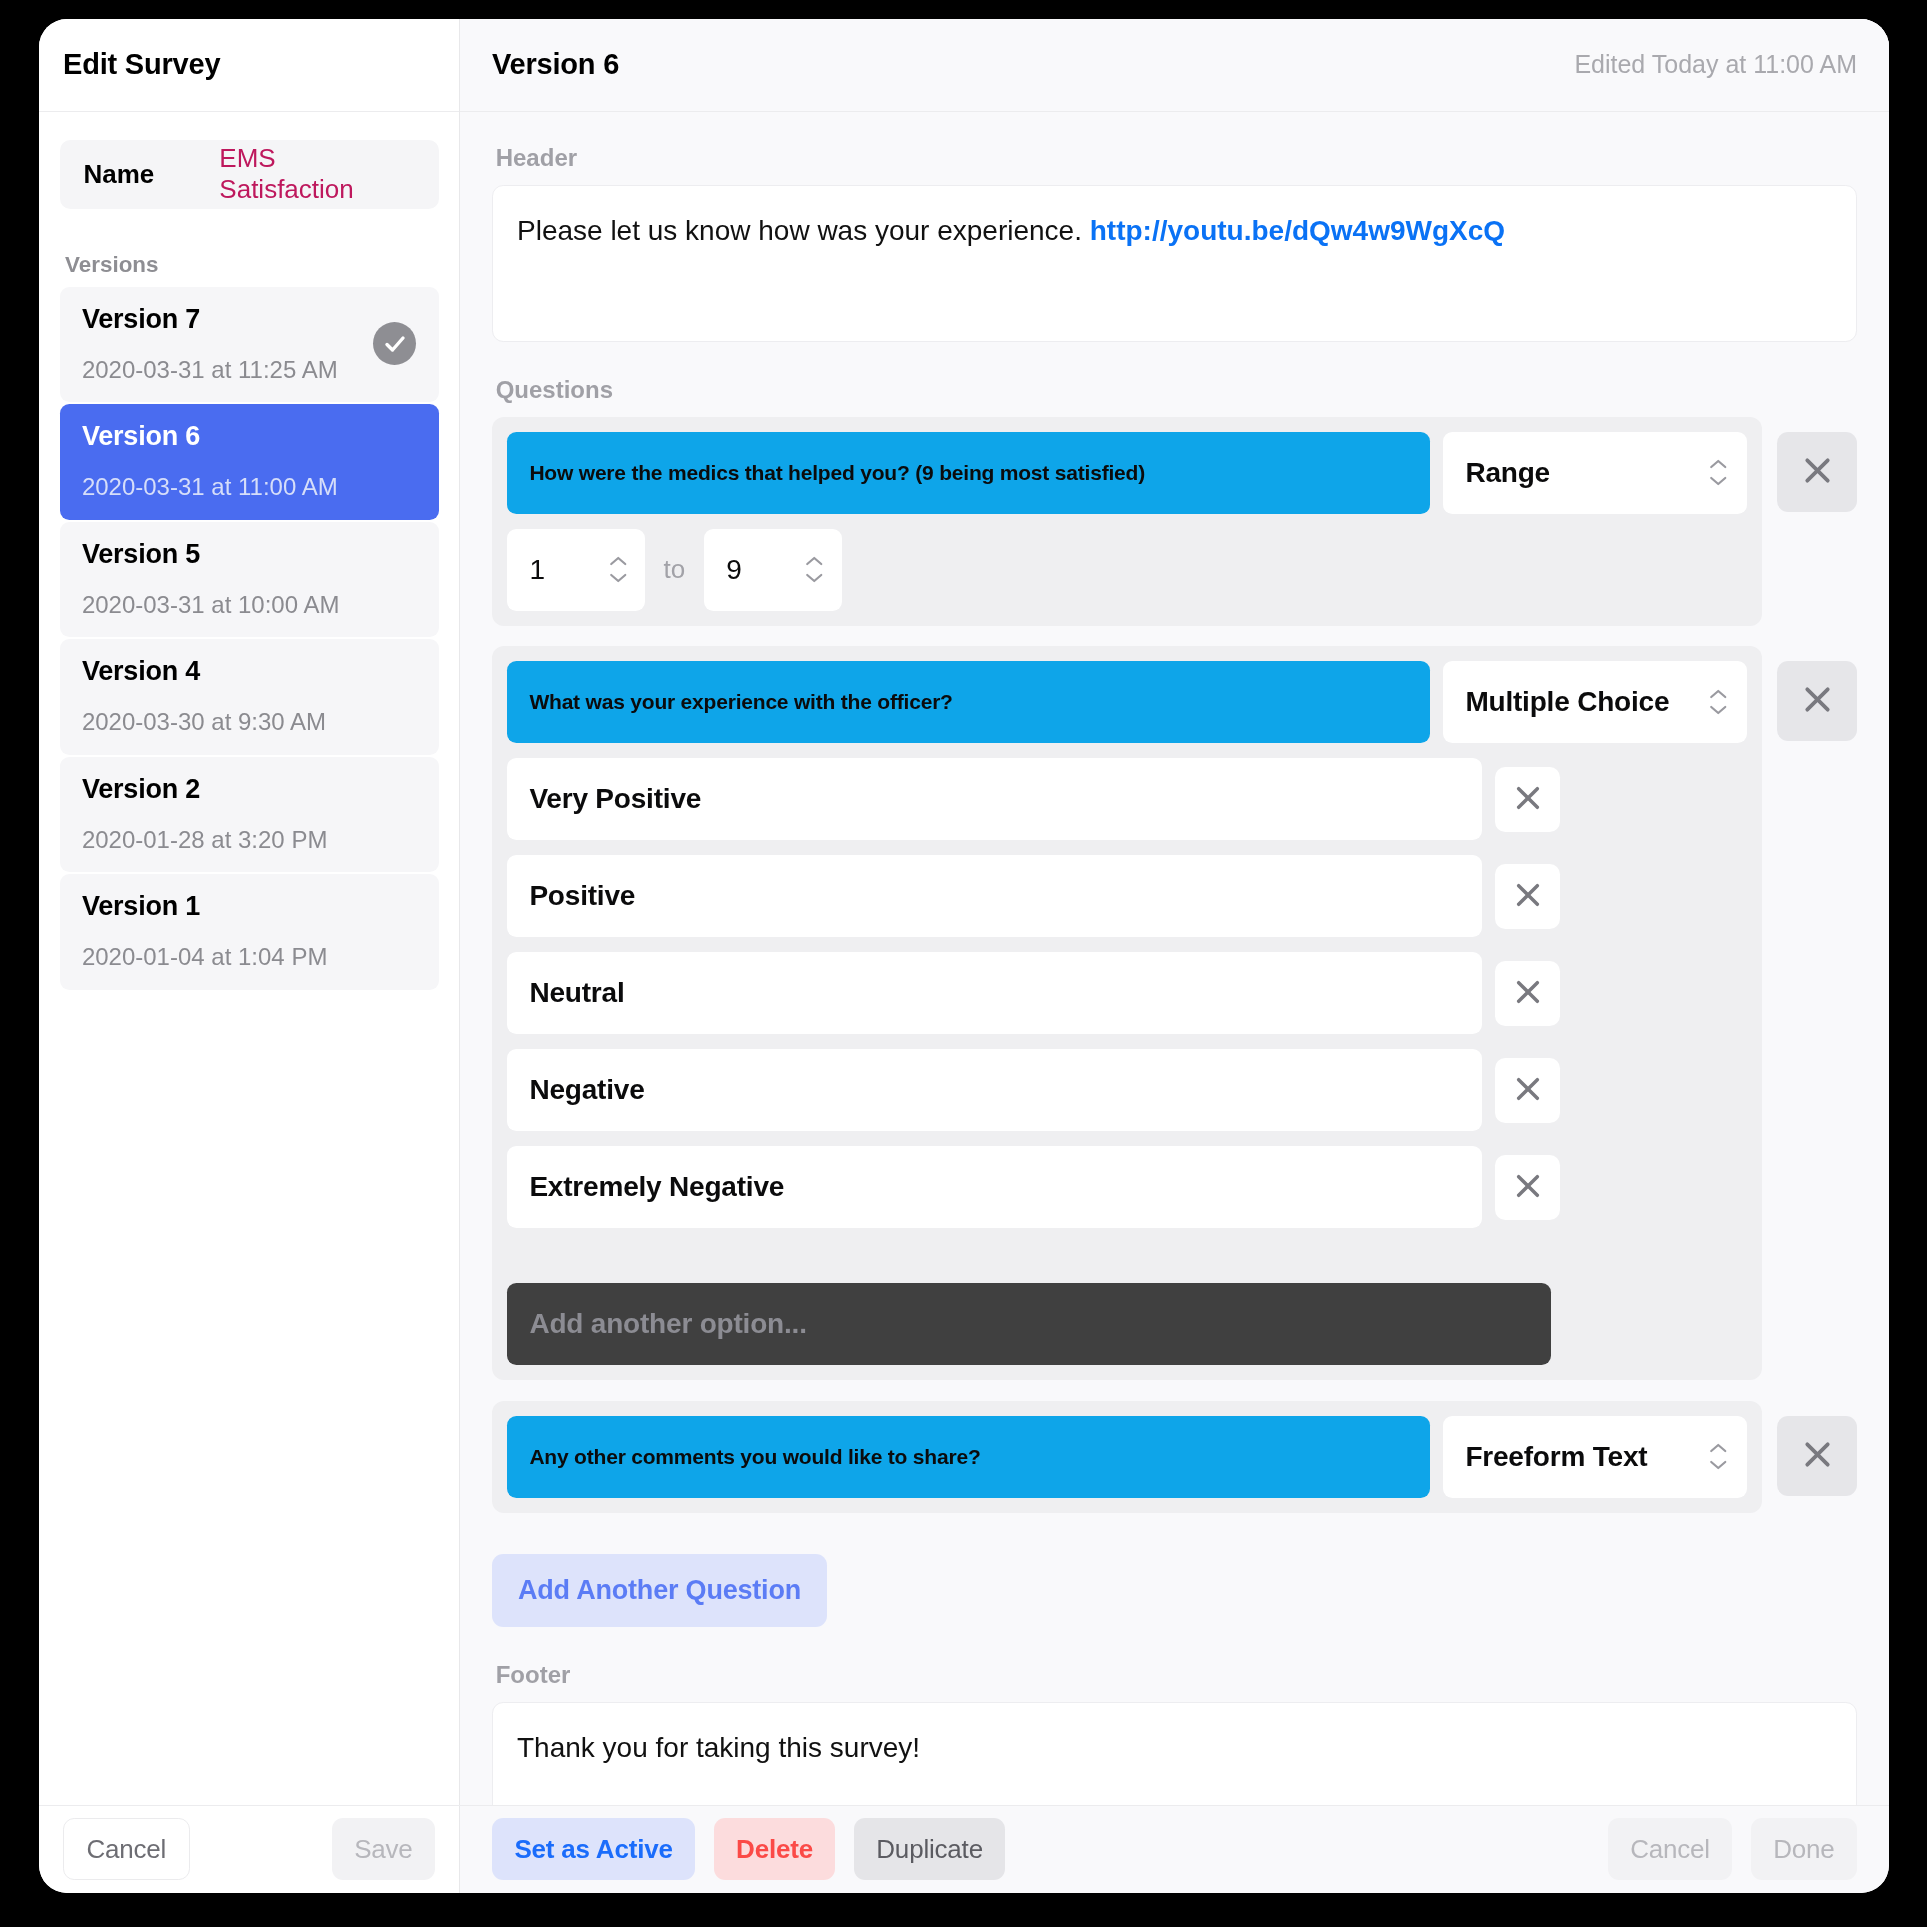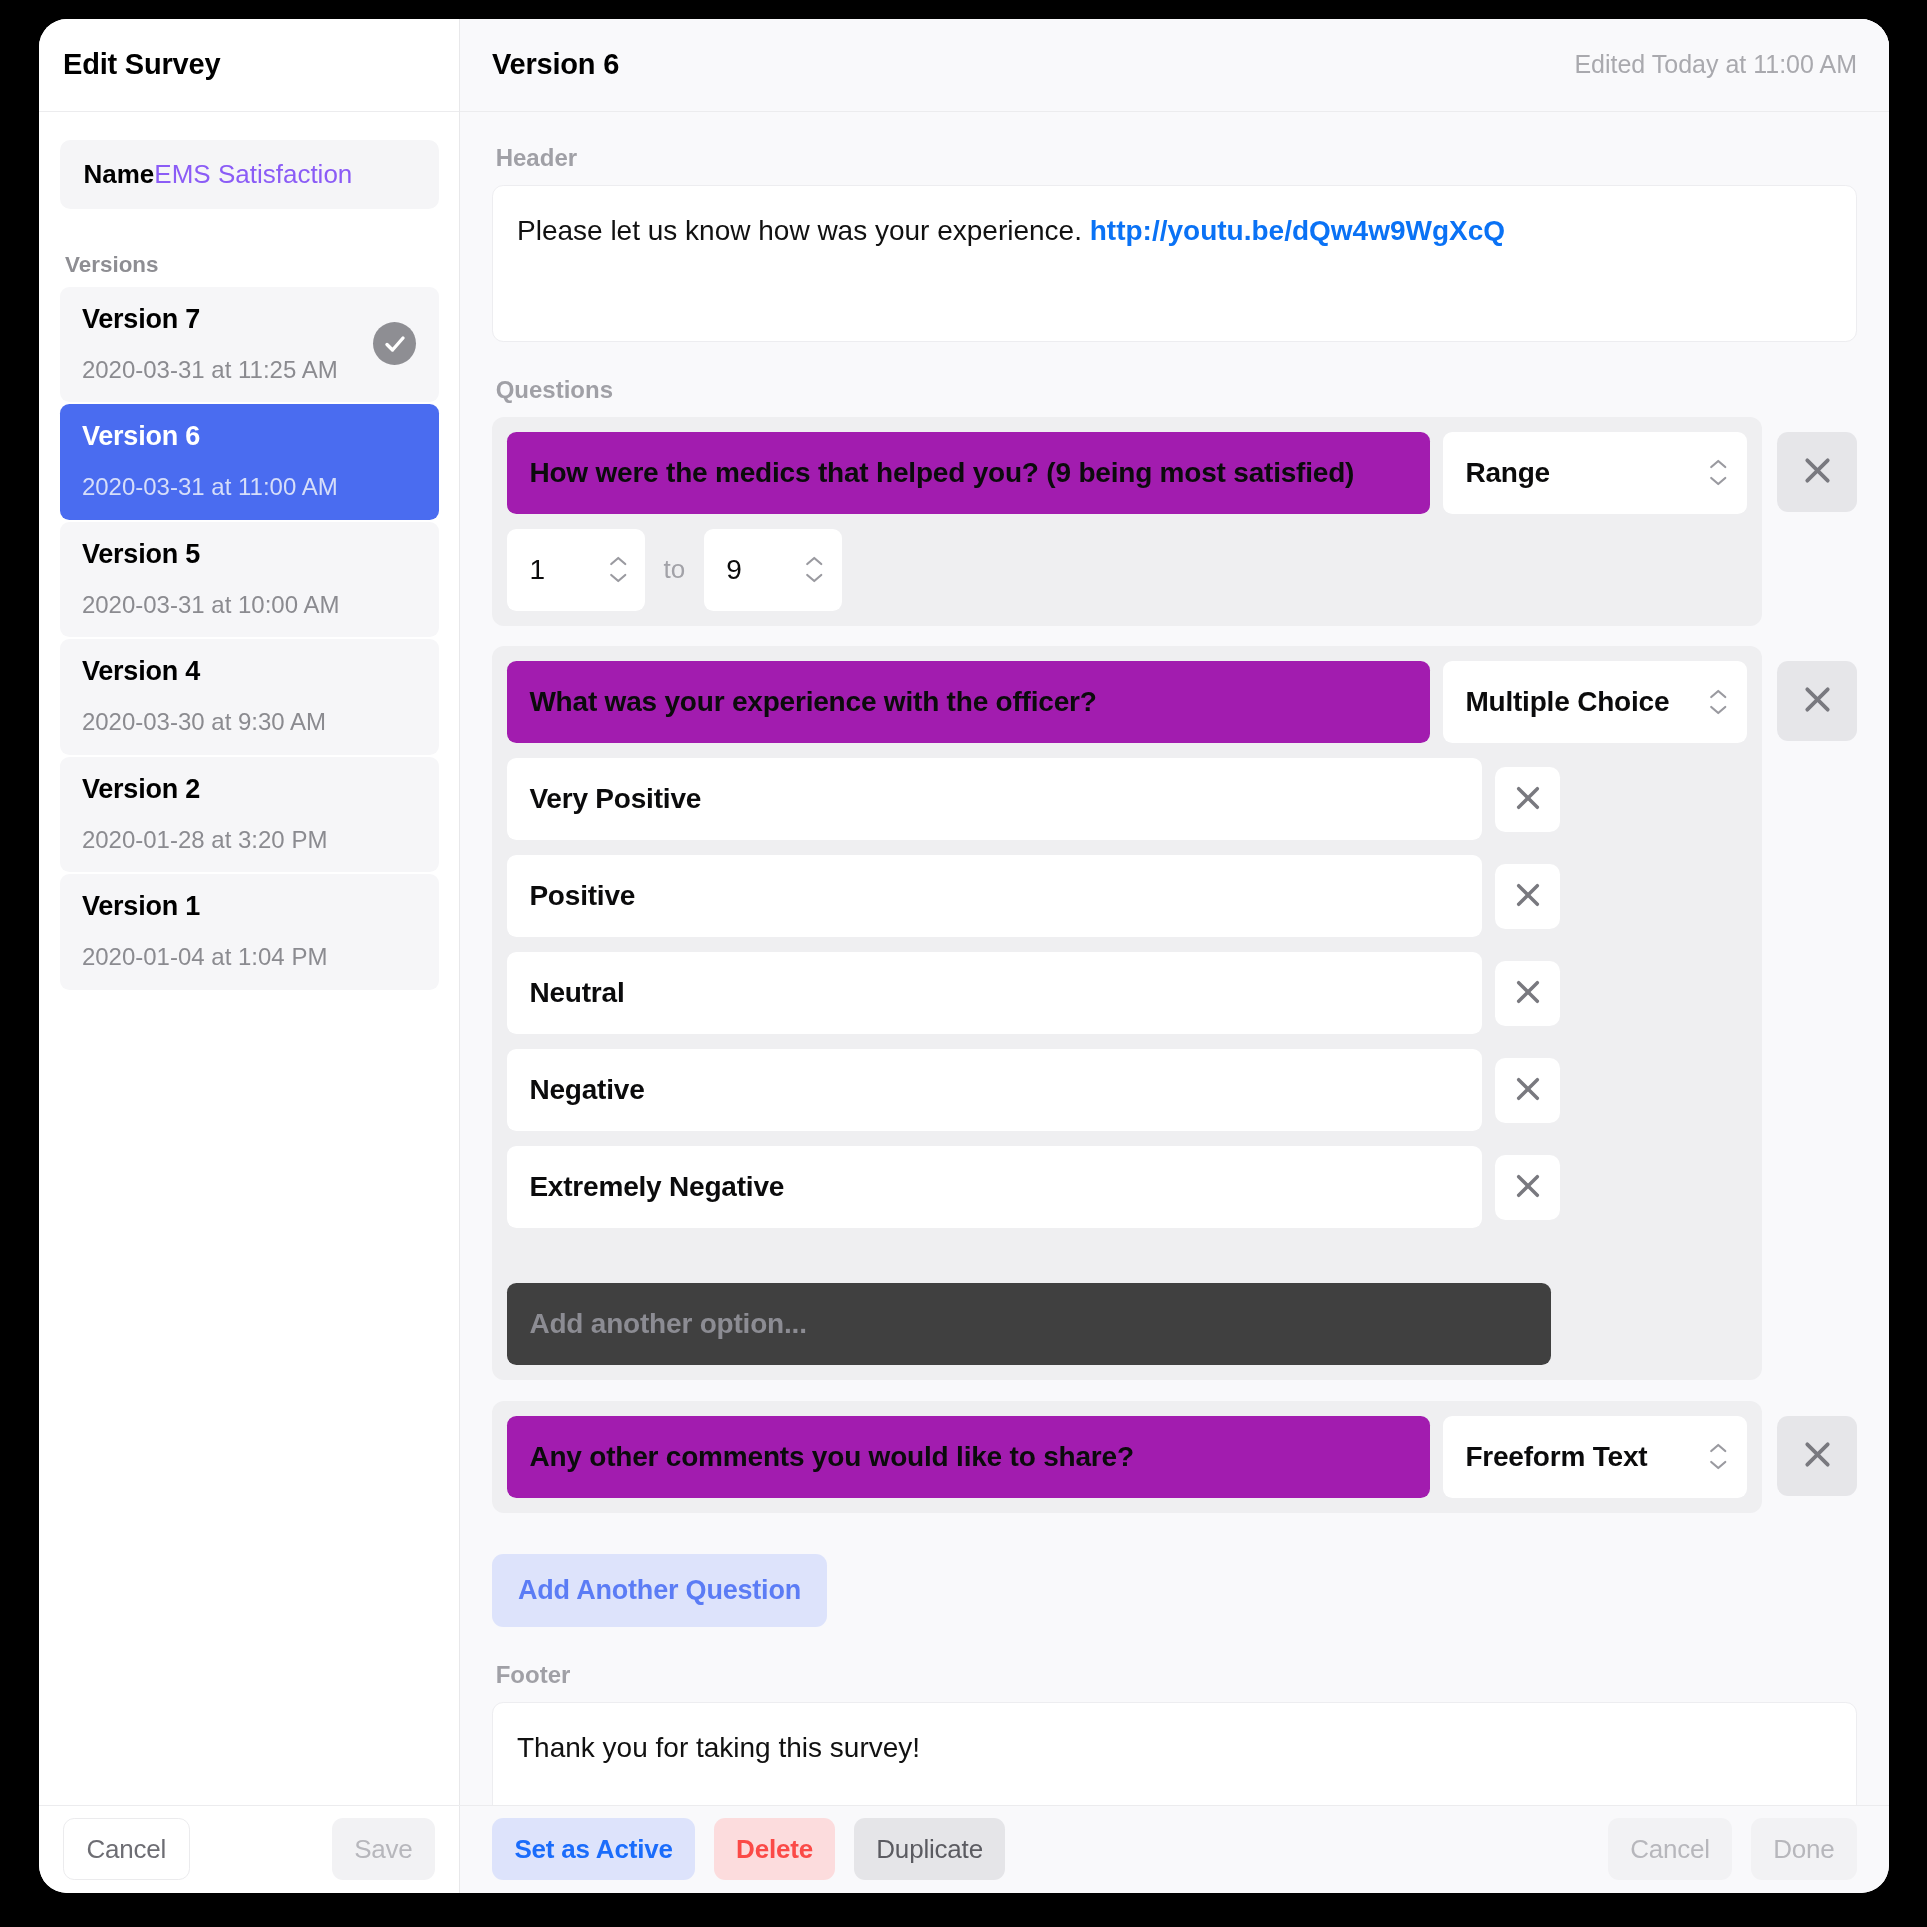--- a/index.html
+++ b/index.html
@@ -43,21 +43,21 @@
 
   .name-row {
     background: #f5f5f7;
     border-radius: 10.3px;
     height: 69px;
     display: flex; align-items: center;
     padding: 0 24px;
     margin-bottom: 43px;
   }
   .name-label { font-size: 26px; font-weight: 700; color: #000; }
-  .name-value { font-size: 26px; color: #8b5cf6; }
+  .name-value { font-size: 26px; color: #be185d; margin-left: 65px; }
 
   .section-label {
     font-size: 22.4px; font-weight: 700; color: #8e8e93;
     margin: 0 0 9.3px 5.6px;
   }
 
   .version-list { display: flex; flex-direction: column; gap: 1.9px; }
   .version-item {
     background: #f6f6f8;
     border-radius: 9.3px;
@@ -123,26 +123,26 @@
   .q-row { display: flex; align-items: flex-start; gap: 15px; margin-bottom: 20.5px; }
   .q-card {
     flex: 1;
     background: #efeff1;
     border-radius: 12px;
     padding: 15px;
   }
   .q-top { display: flex; gap: 13px; align-items: stretch; }
   .q-title-input {
     flex: 1;
-    background: #a21caf;
+    background: #0ea5e9;
     border-radius: 9.3px;
     height: 82px;
     display: flex; align-items: center;
     padding: 0 22.4px;
-    font-size: 28px; font-weight: 700; color: #0b0b0c;
+    font-size: 21px; font-weight: 700; color: #0b0b0c;
     letter-spacing: -0.2px;
   }
   .q-type-select {
     width: 304px;
     background: #ffffff;
     border-radius: 9.3px;
     height: 82px;
     display: flex; align-items: center; justify-content: space-between;
     padding: 0 18.6px 0 22.4px;
     font-size: 28px; font-weight: 700; color: #0b0b0c;

